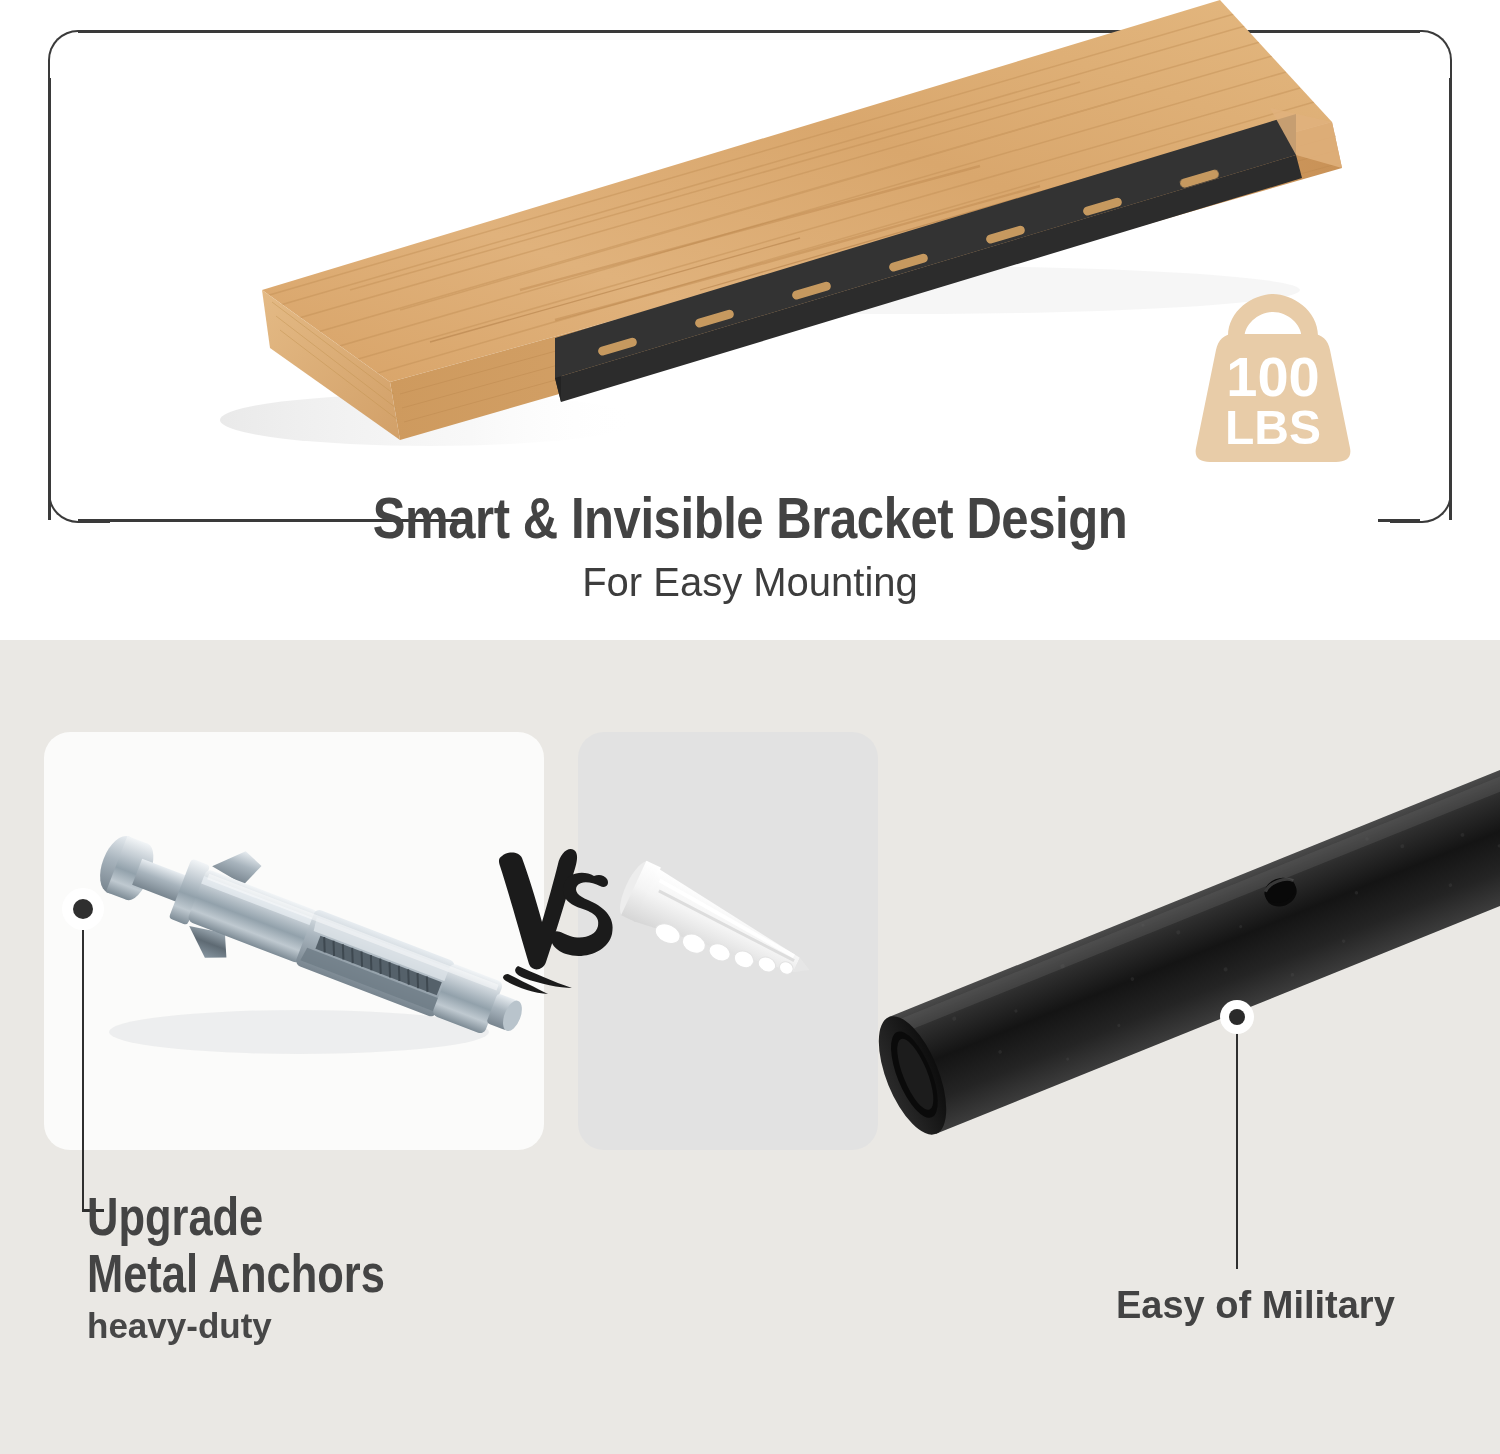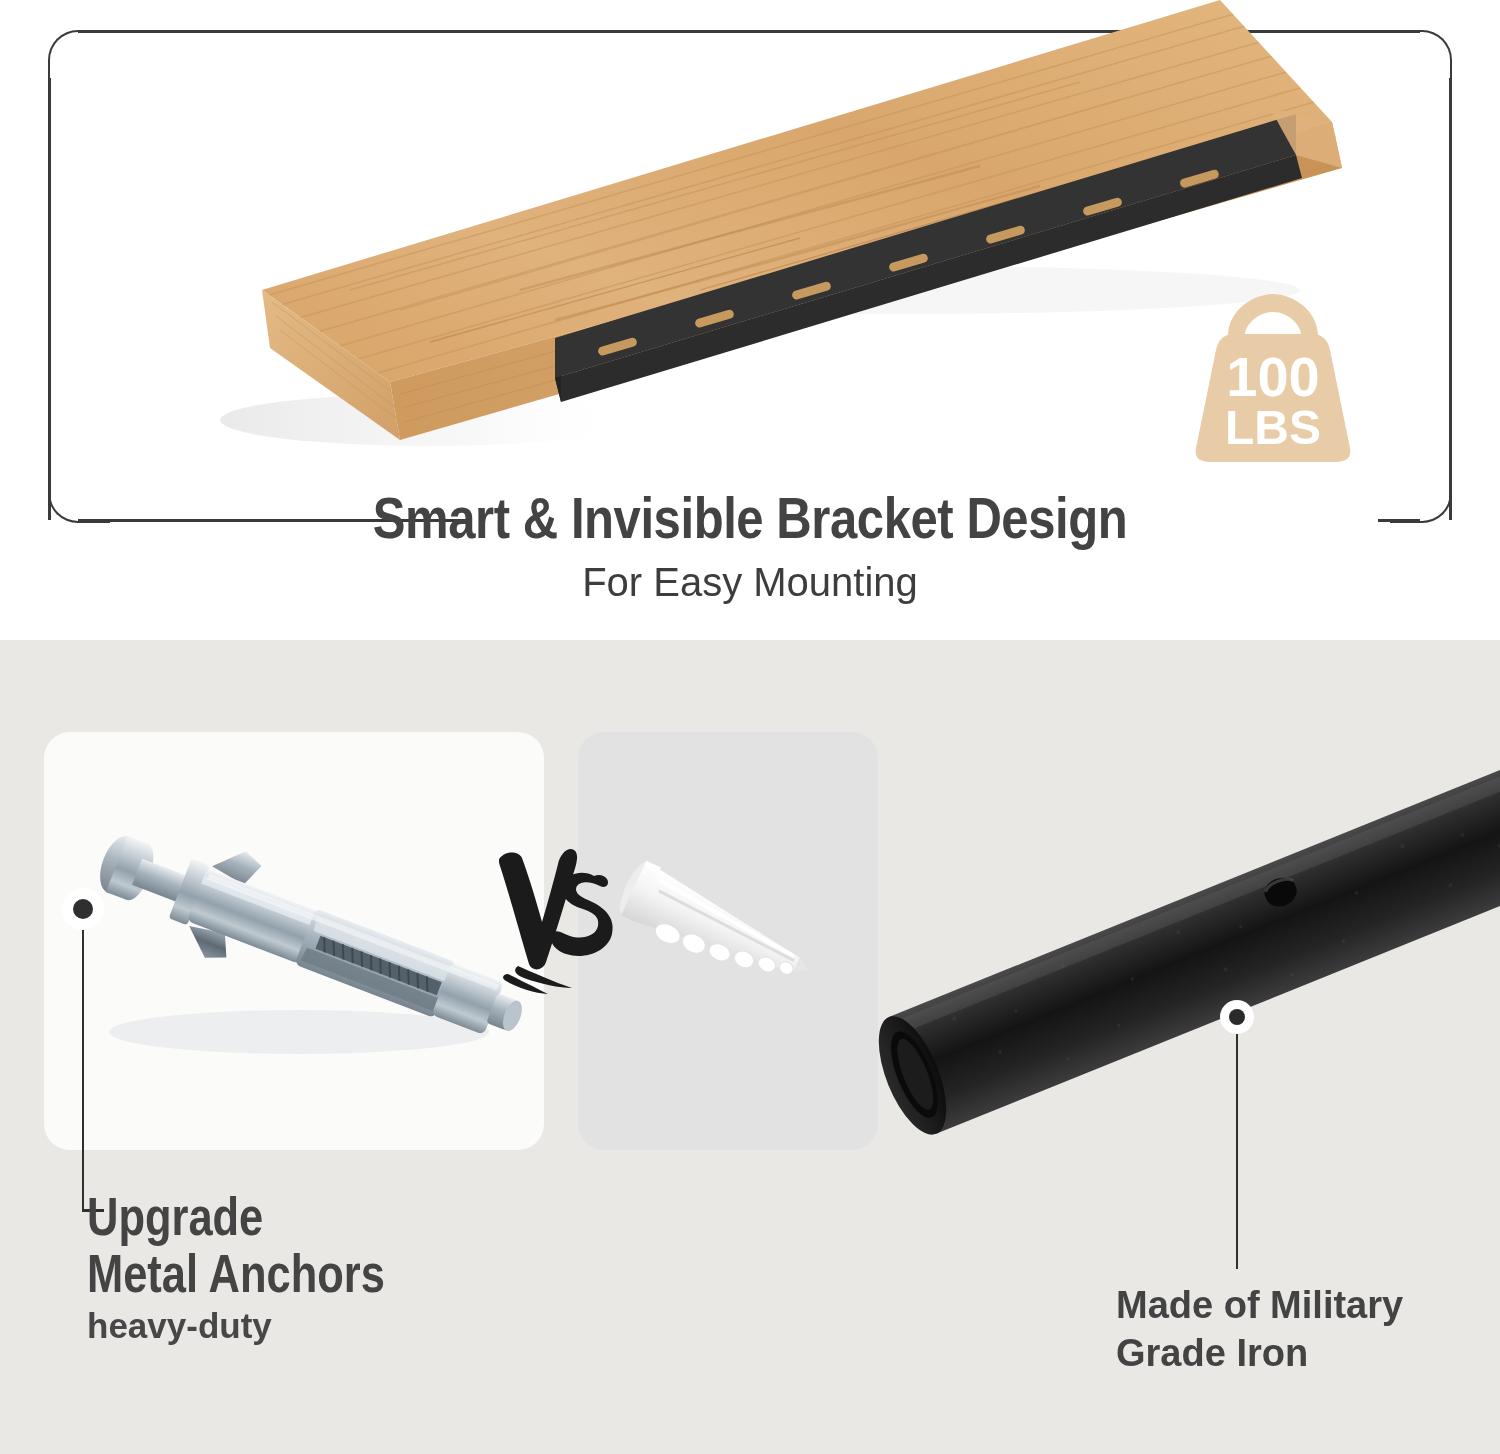--- a/index.html
+++ b/index.html
@@ -553,17 +553,16 @@
   <div class="left-caption">
     <div class="big">Upgrade</div>
     <div class="big">Metal Anchors</div>
     <div class="small">heavy-duty</div>
   </div>
 
   <div class="callout-dot-right"></div>
   <div class="leader-right-v"></div>
 
   <div class="right-caption">
-    <div>Made of Military</div>
-    <div>Grade Iron</div>
+    <div>Easy of Military</div>
   </div>
 
 </div>
 
 </body></html>

